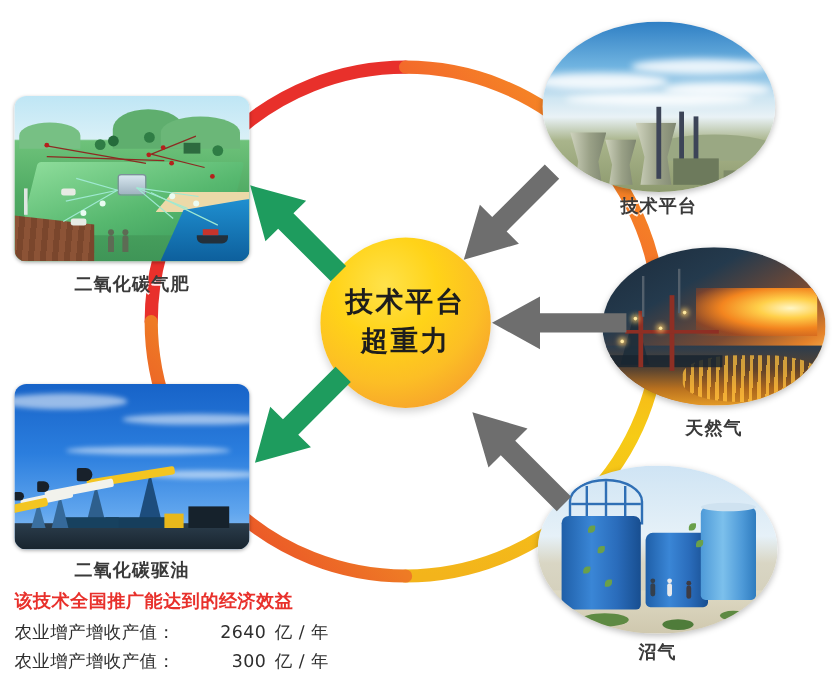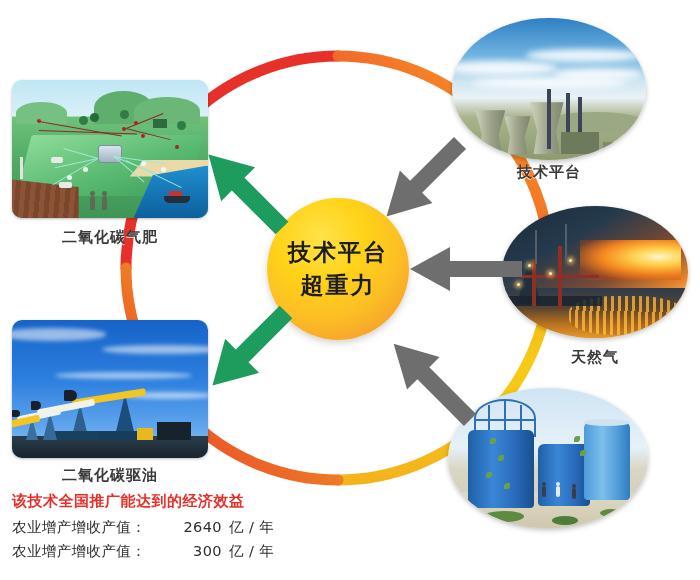--- a/index.html
+++ b/index.html
@@ -301,20 +301,21 @@
       <div class="ppl" style="left:54%;bottom:22%;background:#e9eaec;"></div>
       <div class="ppl" style="left:62%;bottom:21%;background:#3d3b44;"></div>
       <div class="vine" style="left:21%;top:36%;"></div>
       <div class="vine" style="left:25%;top:48%;"></div>
       <div class="vine" style="left:19%;top:60%;"></div>
       <div class="vine" style="left:28%;top:68%;"></div>
       <div class="vine" style="left:63%;top:34%;"></div>
       <div class="vine" style="left:66%;top:44%;"></div>
     </div>
   </div>
+  <div class="caption" style="left:448px;top:534px;width:200px;">沼气</div>
 
   <div id="hub">
     <div class="hline">技术平台</div>
     <div class="hline">超重力</div>
   </div>
 
   <svg id="arrowLayer" class="layer" viewBox="0 0 700 580">
 
     <g transform="translate(282,228) rotate(-135)">
       <polygon fill="#1E9C5E" points="0,-9 62,-9 62,-24 104,0 62,24 62,9 0,9"></polygon>

